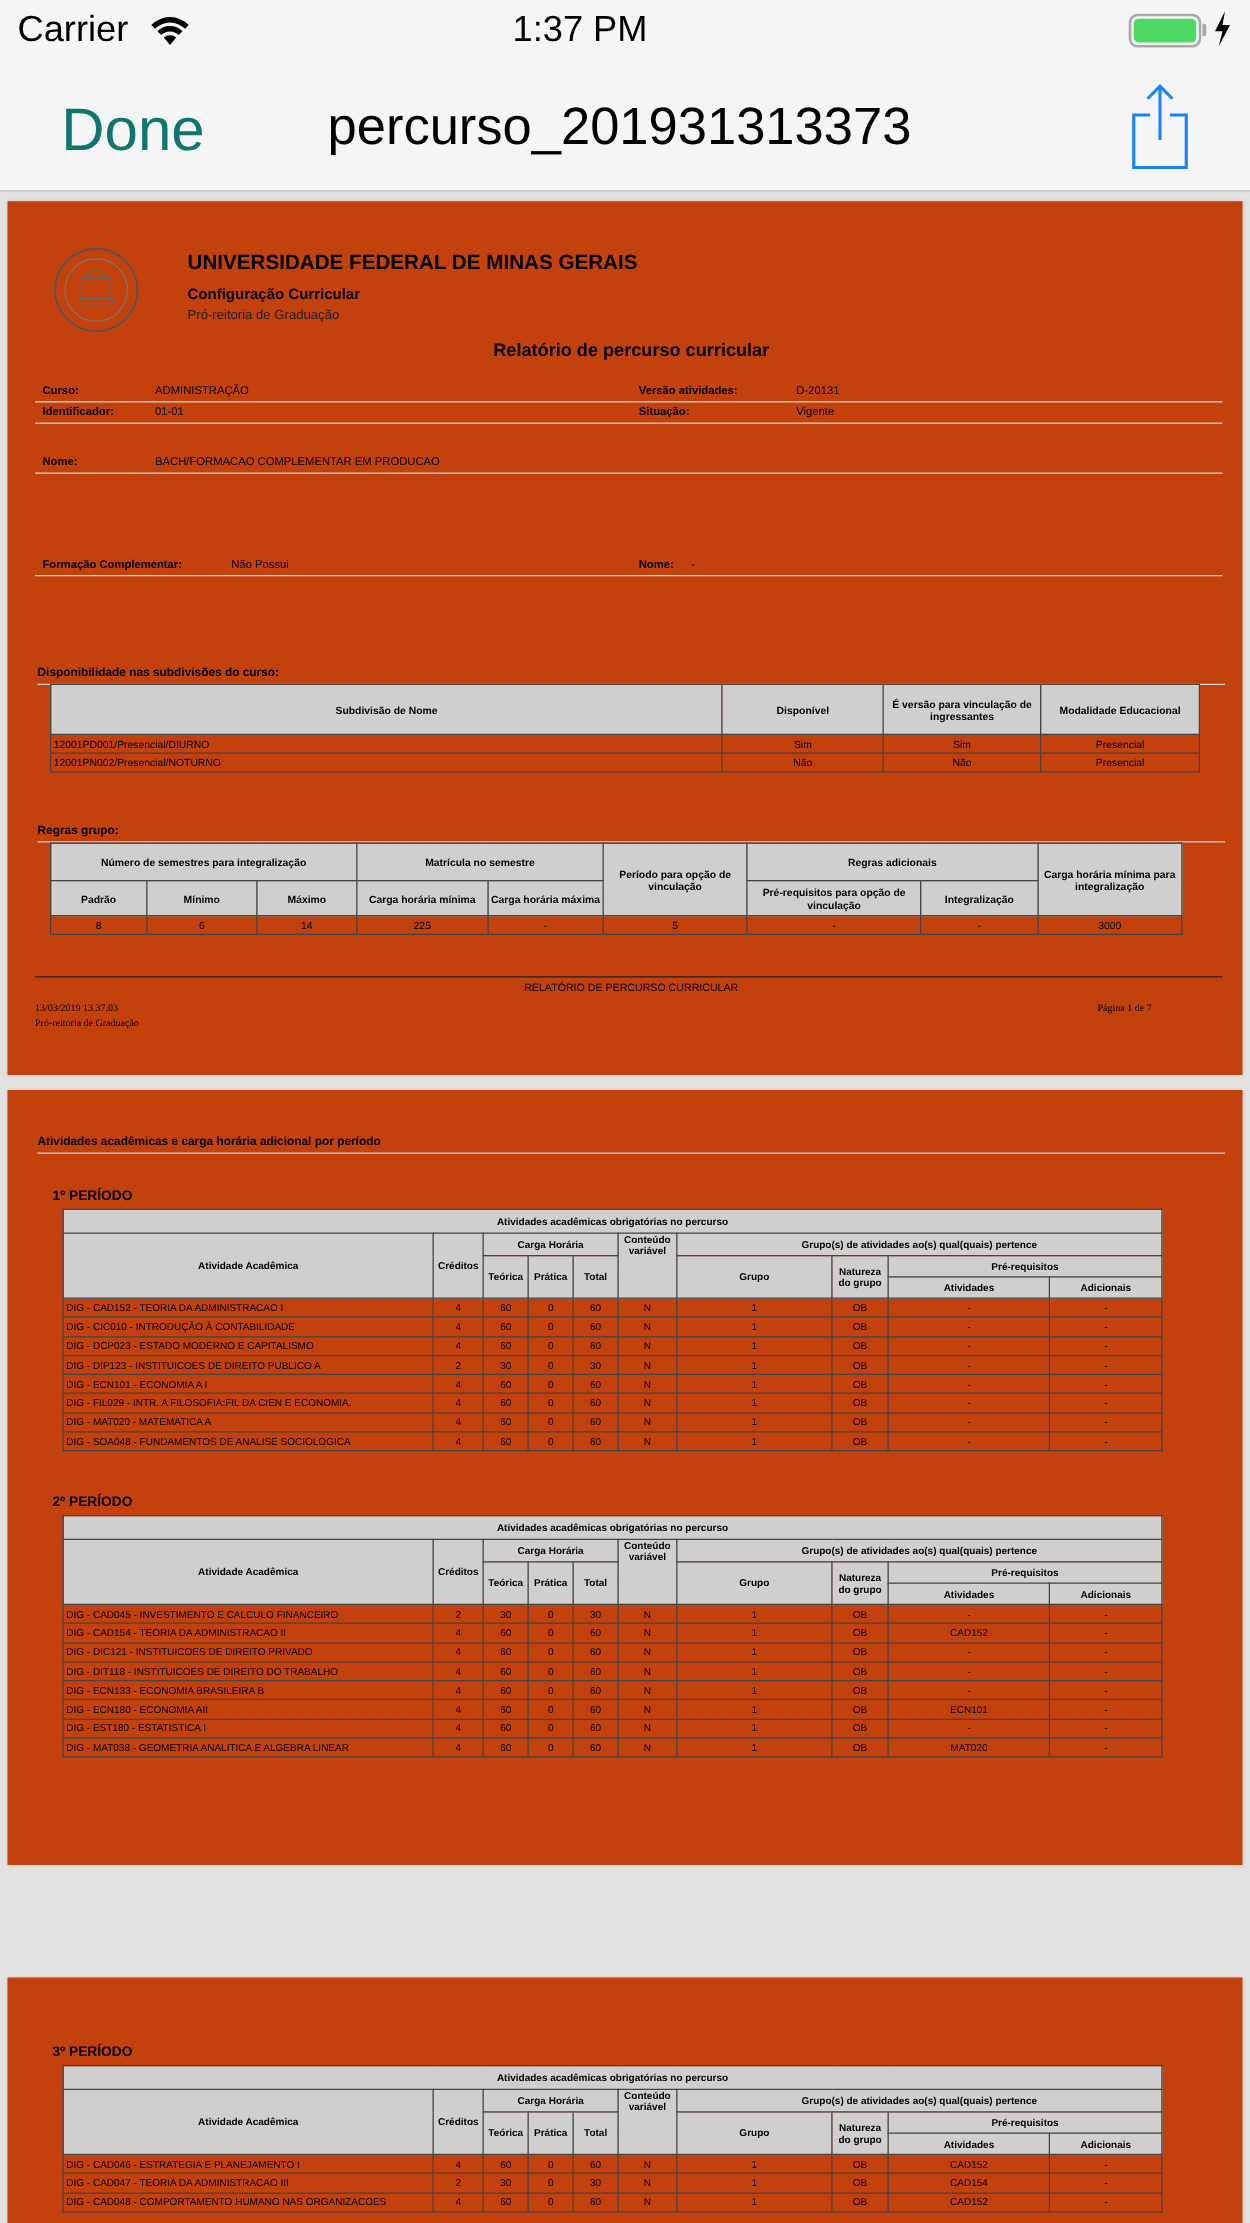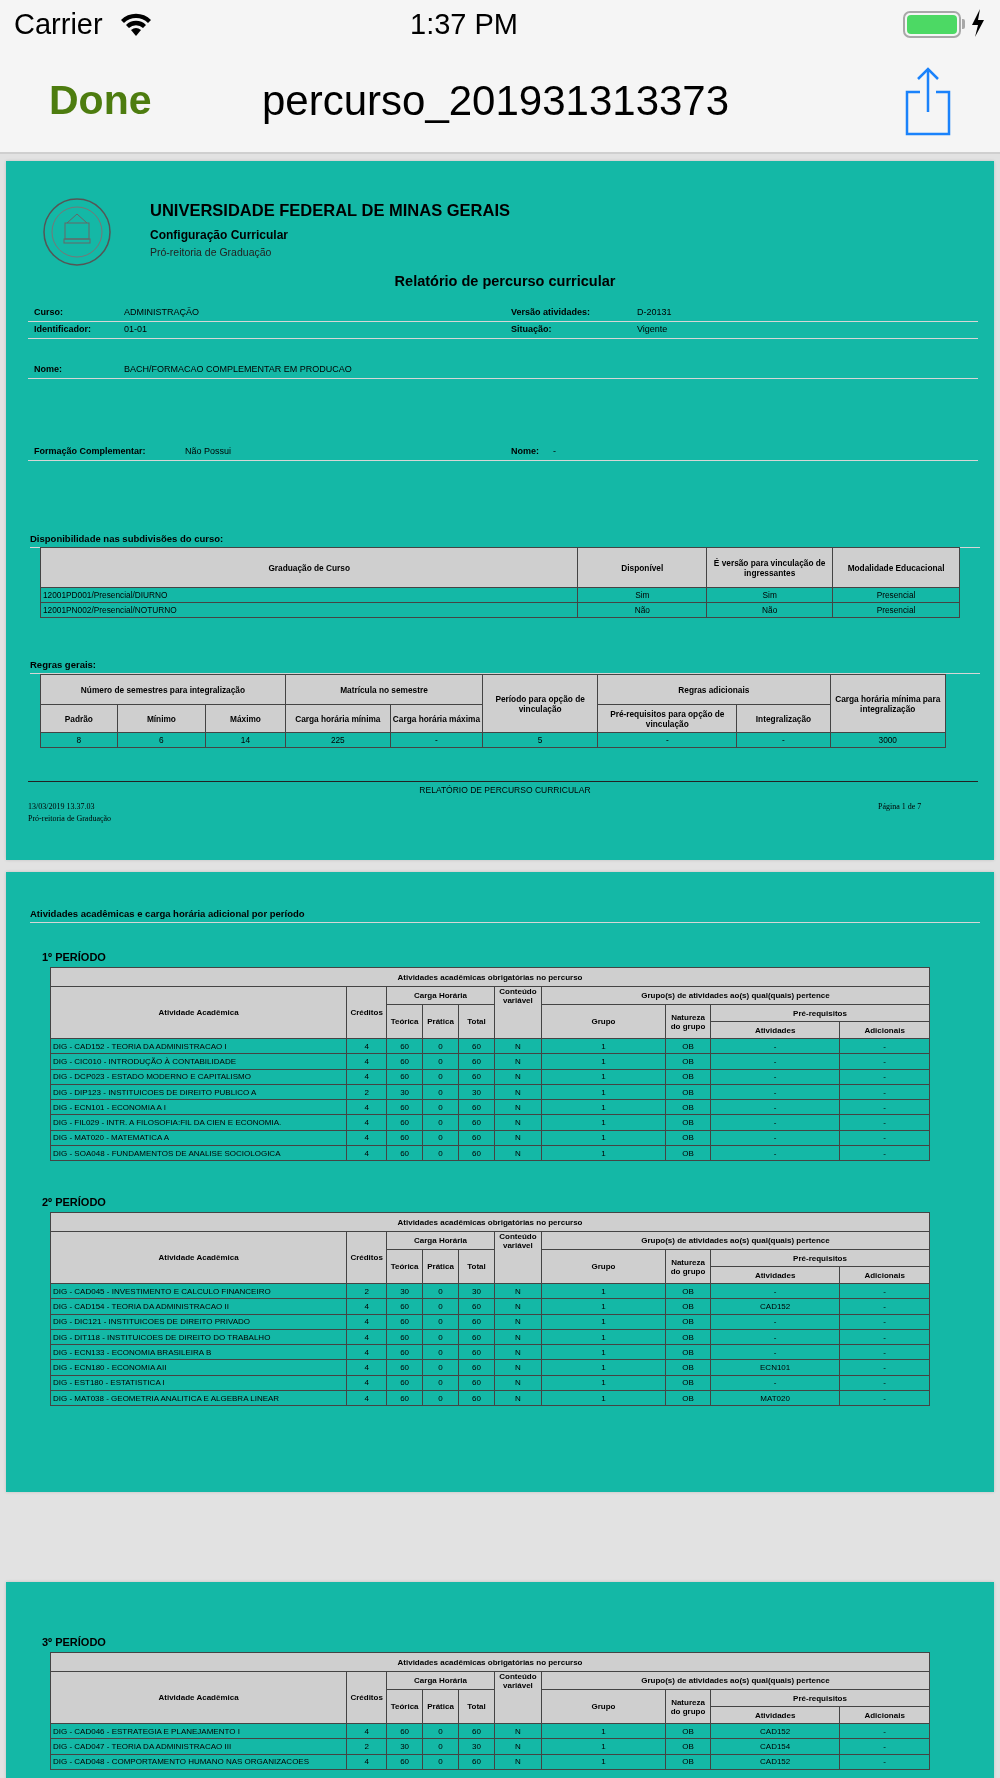--- a/index.html
+++ b/index.html
@@ -6,25 +6,25 @@
   html, body { width: 1000px; height: 1778px; overflow: hidden; background: #e2e2e2; font-family: "Liberation Sans", sans-serif; color: #000; }
   .statusbar { position: absolute; top: 0; left: 0; width: 1000px; height: 50px; background: #f5f5f5; }
   .sb-carrier { position: absolute; left: 14px; top: 8px; font-size: 29px; }
   .sb-wifi { position: absolute; left: 120px; top: 12px; width: 32px; height: 26px; }
   .sb-time { position: absolute; left: 0; width: 928px; top: 8px; text-align: center; font-size: 29px; font-weight: 500; }
   .sb-battery { position: absolute; left: 903px; top: 11px; width: 58px; height: 27px; border: 2px solid #a8a8a8; border-radius: 7px; padding: 2px; }
   .sb-battery-fill { width: 100%; height: 100%; background: #4cd964; border-radius: 4px; }
   .sb-battery-tip { position: absolute; left: 962px; top: 19px; width: 3px; height: 10px; background: #a8a8a8; border-radius: 0 2px 2px 0; }
   .sb-bolt { position: absolute; left: 970px; top: 8px; width: 16px; height: 30px; }
   .navbar { position: absolute; top: 50px; left: 0; width: 1000px; height: 104px; background: #f5f5f5; border-bottom: 2px solid #cfcfcf; }
-  .nav-done { position: absolute; left: 49px; top: 27px; font-size: 41px; font-weight: 700; color: #4d7c0f; cursor: pointer; }
+  .nav-done { position: absolute; left: 49px; top: 27px; font-size: 48px; font-weight: 400; color: #0f766e; cursor: pointer; }
   .nav-title { position: absolute; left: 262px; top: 27px; font-size: 42px; font-weight: 500; }
   .nav-share { position: absolute; left: 903px; top: 16px; width: 50px; height: 72px; cursor: pointer; }
 
-  .page { position: absolute; left: 6px; width: 988px; background: #14b8a6; box-shadow: 0 0 3px rgba(0,0,0,0.15); overflow: hidden; }
+  .page { position: absolute; left: 6px; width: 988px; background: #c2410c; box-shadow: 0 0 3px rgba(0,0,0,0.15); overflow: hidden; }
   .p1 { top: 161px; height: 699px; }
   .p2 { top: 872px; height: 620px; }
   .p3 { top: 1582px; height: 250px; }
 
   .abs { position: absolute; }
   .logo { left: 36px; top: 36px; width: 70px; height: 70px; }
   .uni { left: 144px; top: 40px; font-size: 16.5px; font-weight: bold; }
   .cfg { left: 144px; top: 67px; font-size: 12px; font-weight: bold; }
   .prg { left: 144px; top: 85px; font-size: 10.5px; color: #222; }
   .rtitle { left: 0; width: 988px; text-align: center; top: 112px; font-size: 14.5px; font-weight: bold; padding-left: 10px; }
@@ -112,41 +112,41 @@
     <span class="lbl" style="left:6px">Formação Complementar:</span>
     <span class="val" style="left:157px">Não Possui</span>
     <span class="lbl" style="left:483px">Nome:</span>
     <span class="val" style="left:525px">-</span>
   </div>
 
   <div class="sec-title" style="top:372px">Disponibilidade nas subdivisões do curso:</div>
   <table style="left:34px; top:386px; width:920px;">
     <tbody>
         <tr style="height:40px">
-      <th style="width:538px">Graduação de Curso</th>
+      <th style="width:538px">Subdivisão de Nome</th>
       <th style="width:129px">Disponível</th>
       <th style="width:126px">É versão para vinculação de ingressantes</th>
       <th style="width:127px">Modalidade Educacional</th>
     </tr>
     <tr>
       <td class="left">12001PD001/Presencial/DIURNO</td>
       <td>Sim</td>
       <td>Sim</td>
       <td>Presencial</td>
     </tr>
     <tr>
       <td class="left">12001PN002/Presencial/NOTURNO</td>
       <td>Não</td>
       <td>Não</td>
       <td>Presencial</td>
     </tr>
   </tbody>
     </table>
 
-  <div class="sec-title" style="top:498px">Regras gerais:</div>
+  <div class="sec-title" style="top:498px">Regras grupo:</div>
   <table style="left:34px; top:513px; width:906px;">
     <tbody>
         <tr style="height:30px">
       <th colspan="3">Número de semestres para integralização</th>
       <th colspan="2">Matrícula no semestre</th>
       <th rowspan="2" style="width:117px">Período para opção de vinculação</th>
       <th colspan="2">Regras adicionais</th>
       <th rowspan="2" style="width:117px">Carga horária mínima para integralização</th>
     </tr>
     <tr style="height:28px">

